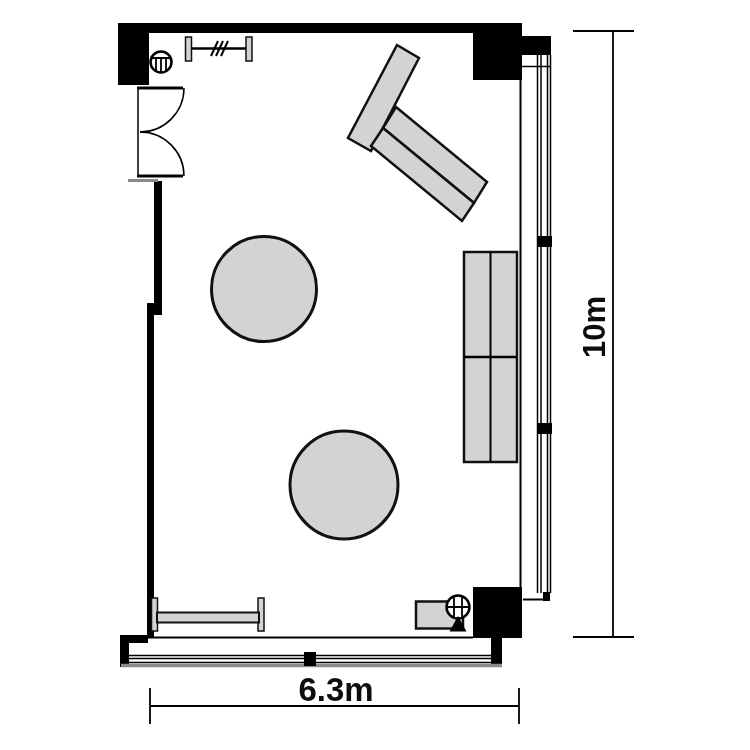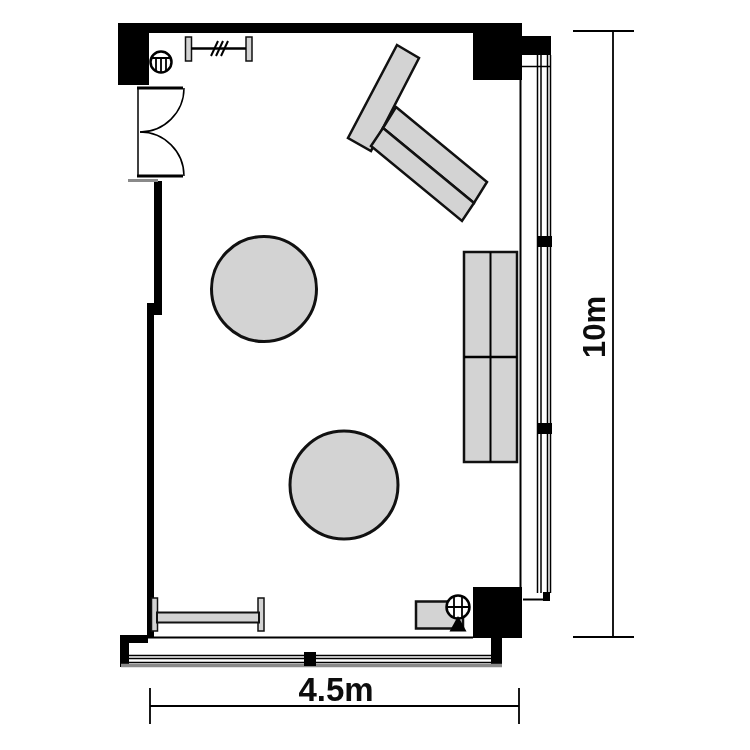--- a/index.html
+++ b/index.html
@@ -139,15 +139,15 @@
       <line class="ln" x1="573" y1="637" x2="634" y2="637" stroke-width="1.8"></line>
     </g>
     <g>
       <line class="ln" x1="150" y1="706" x2="519" y2="706" stroke-width="1.8"></line>
       <line class="ln" x1="150" y1="688" x2="150" y2="724" stroke-width="1.8"></line>
       <line class="ln" x1="519" y1="688" x2="519" y2="724" stroke-width="1.8"></line>
     </g>
   </svg>
 
   <div class="dim-label vertical">10m</div>
-  <div class="dim-label horizontal">4.5m</div>
+  <div class="dim-label horizontal">6.3m</div>
 
 </div>
 
 </body></html>

